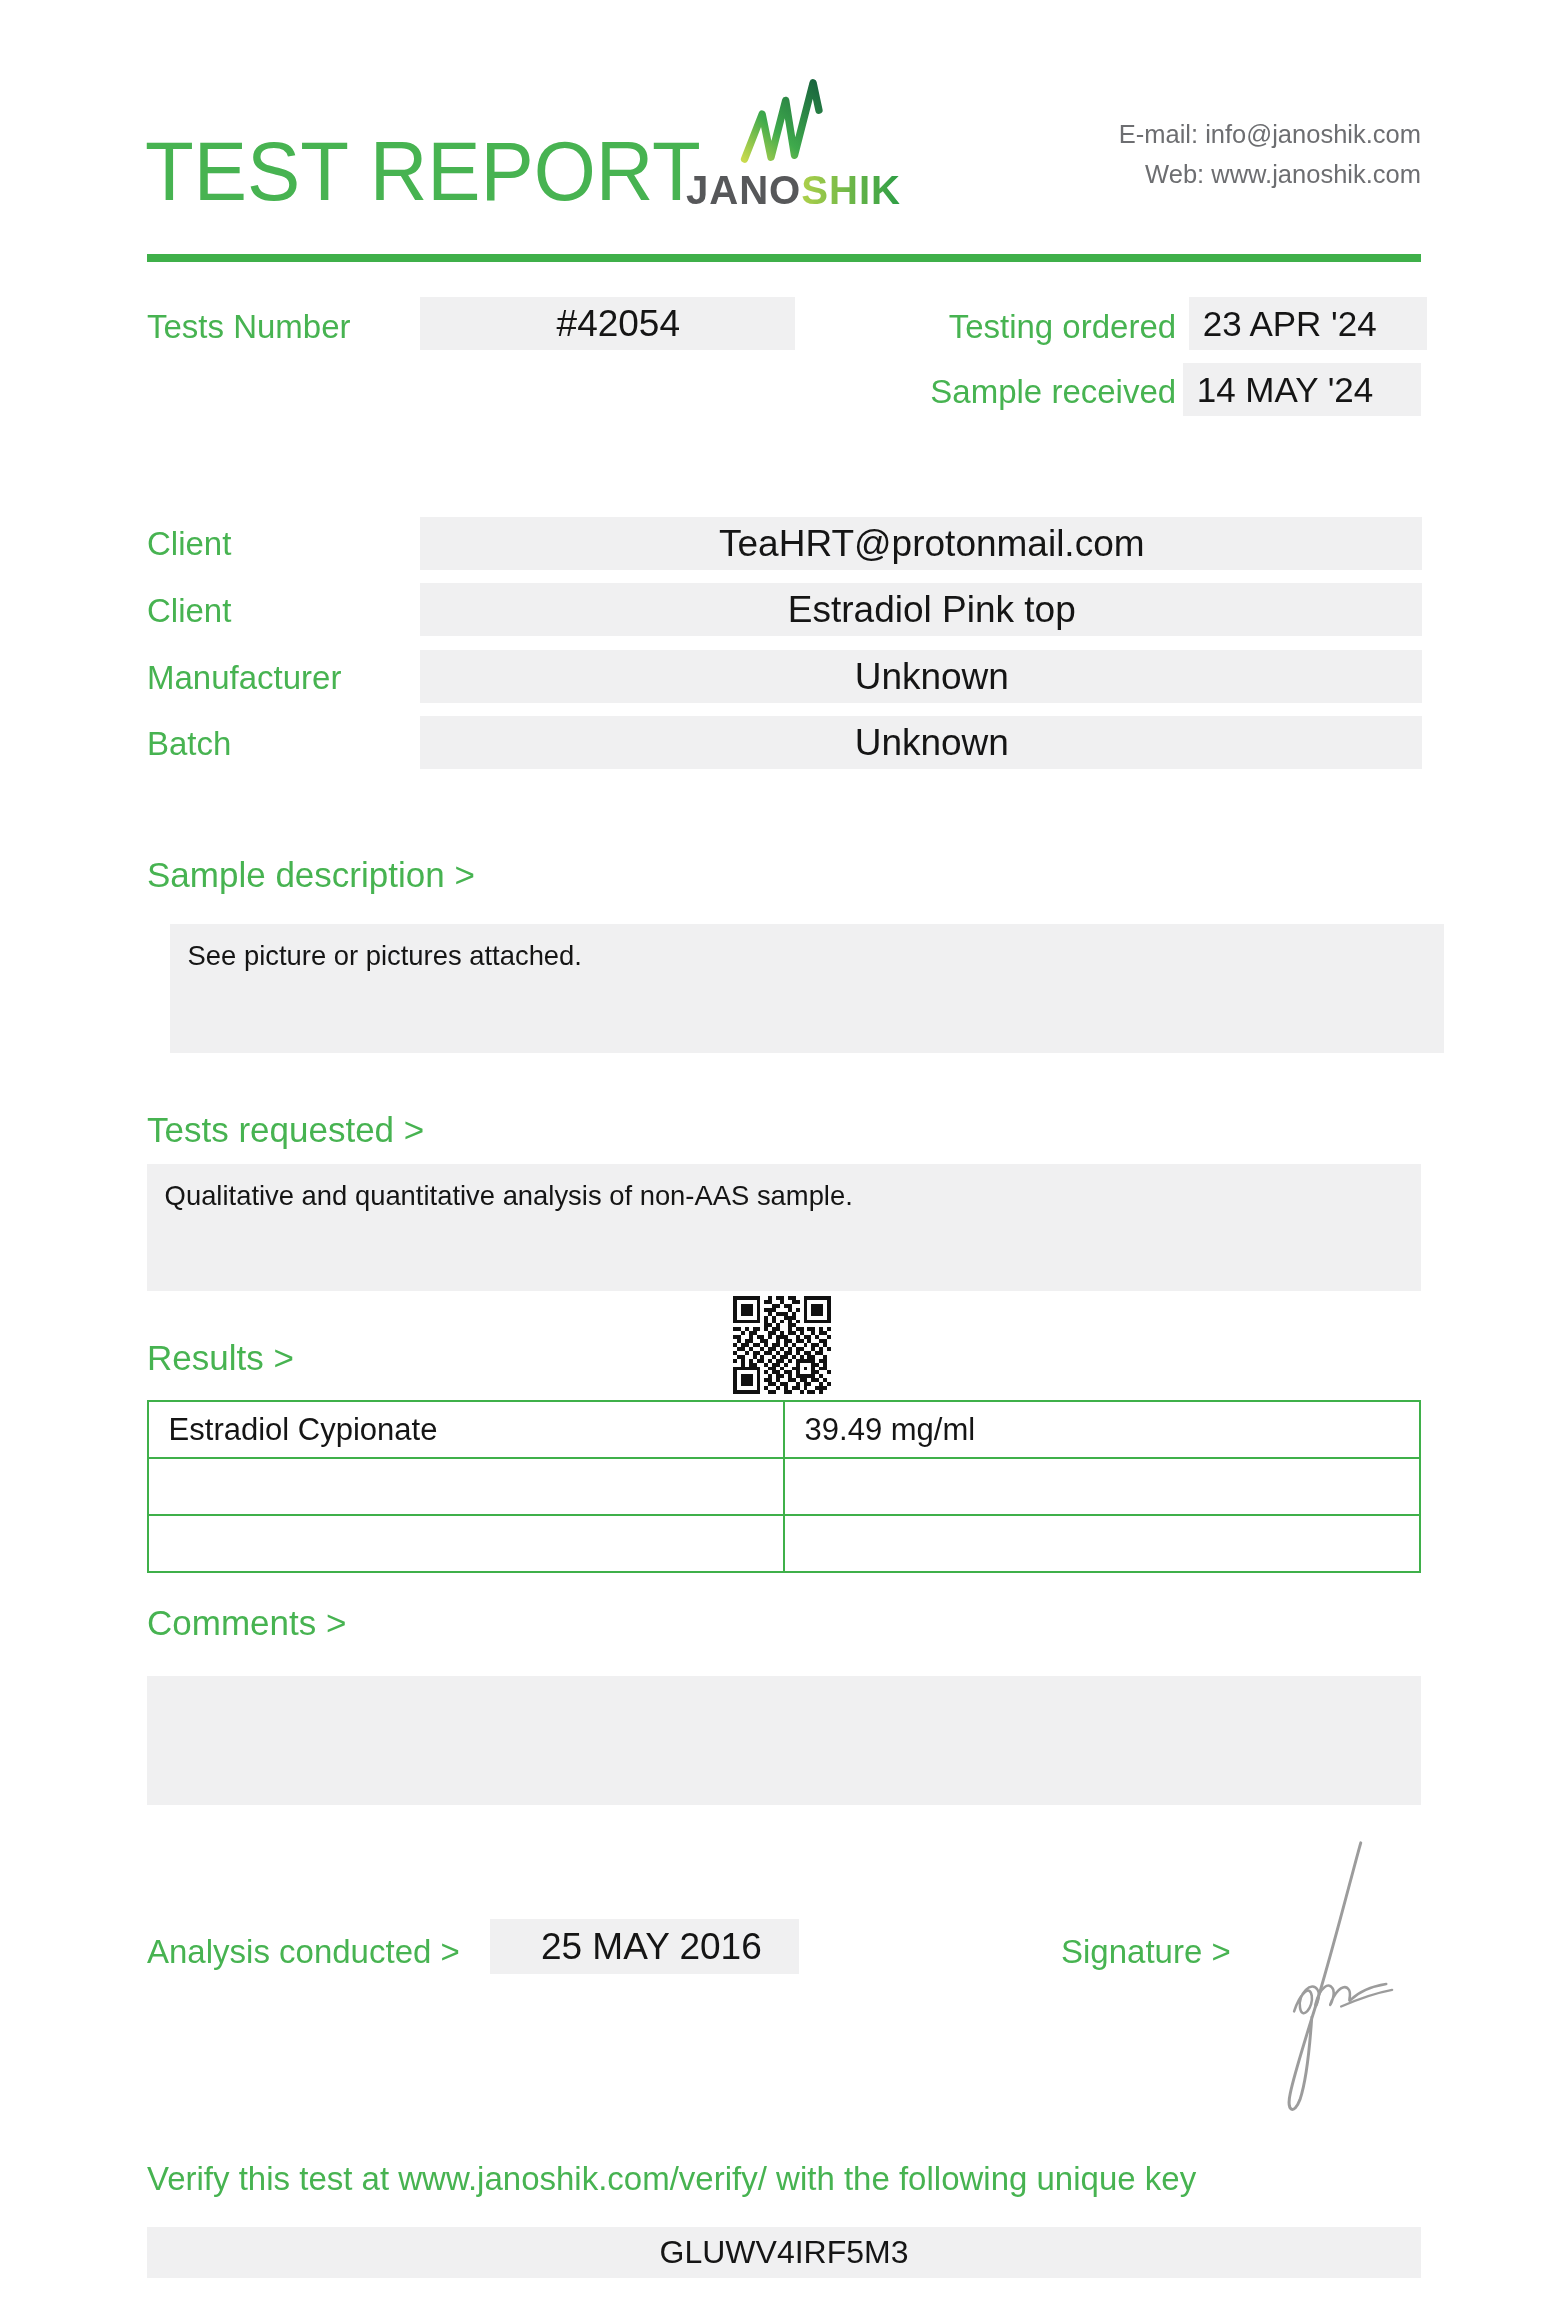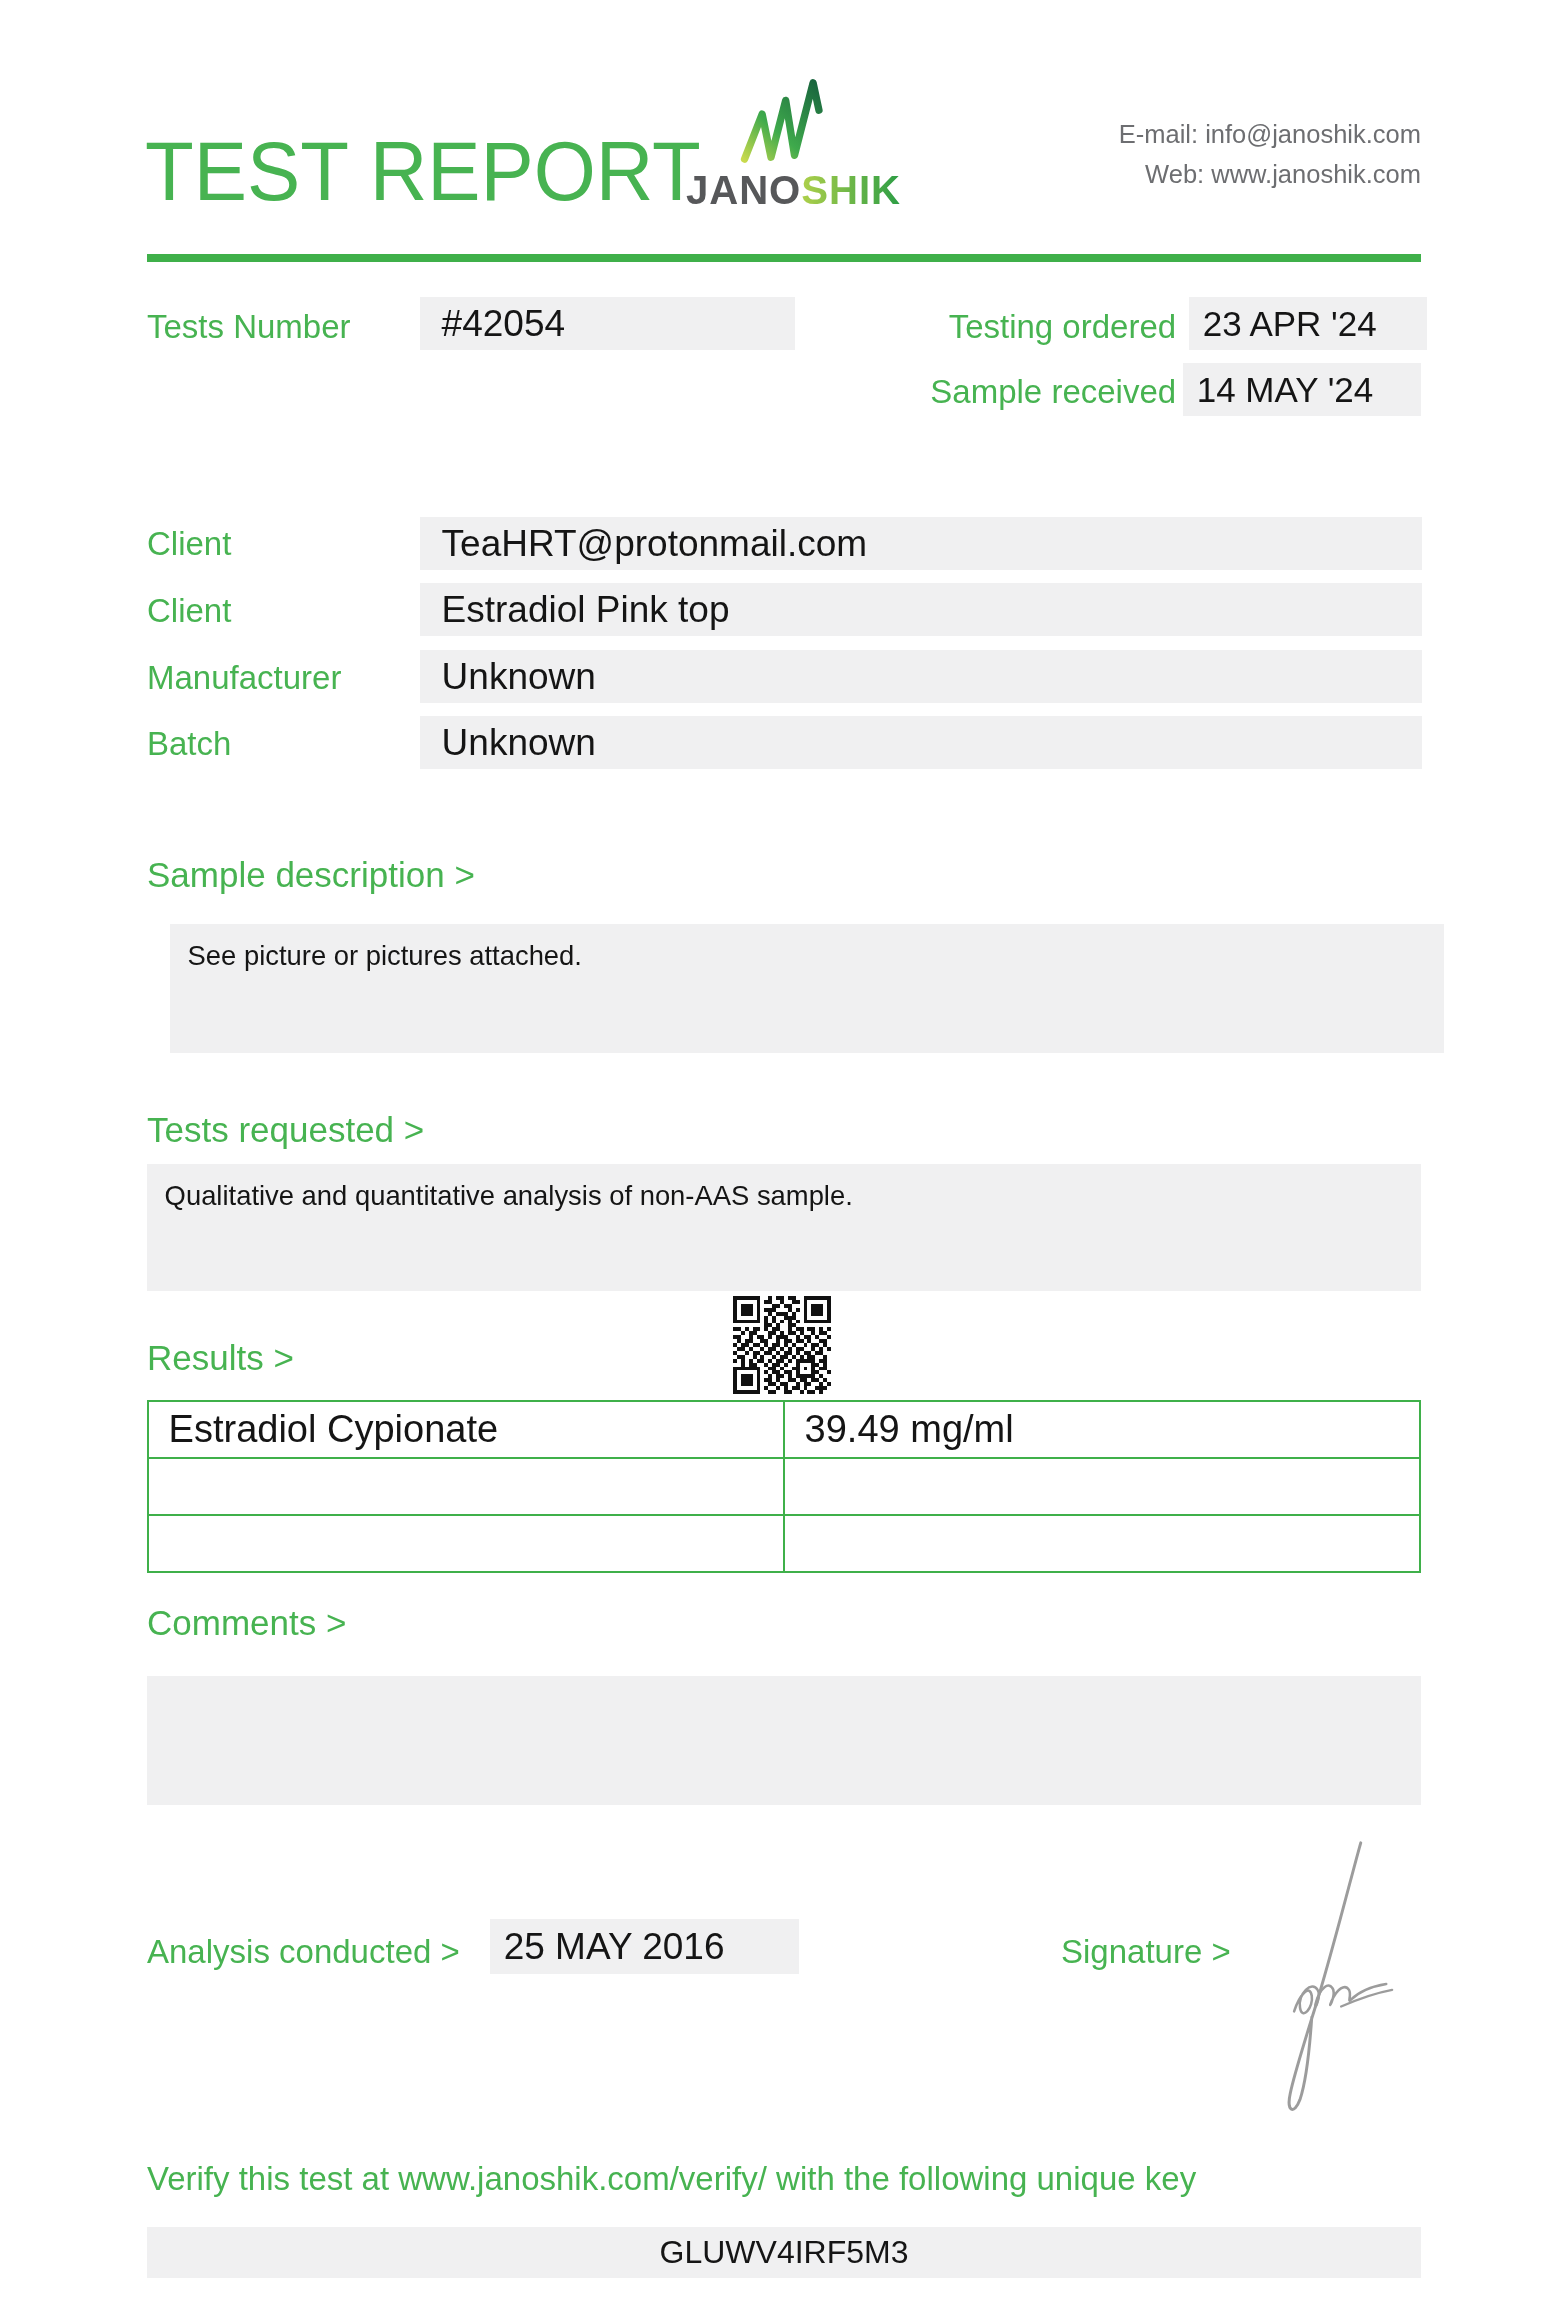--- a/index.html
+++ b/index.html
@@ -2,21 +2,21 @@
 <html style="--accent-green: #47b351; --rule-green: #3fb04a; --box-gray: #f0f0f1; --text-dark: #151515; --contact-gray: #6d6e71; --logo-gray: #57585a; --signature-gray: #8b8b8b; --qr-black: #111111; --grad-yellow: #c9da4d; --grad-green: #3faa4c; --grad-dark: #17623d; --shik-start: #b8d44b; --shik-end: #2e9e45;"><head>
 <meta charset="utf-8">
 <style>
   html,body{margin:0;padding:0;background:#fff;}
   .page{position:relative;width:1568px;height:2313px;background:#fff;overflow:hidden;
         font-family:"Liberation Sans","DejaVu Sans",sans-serif;color:#151515;}
   .abs{position:absolute;}
   .graybox{position:absolute;background:var(--box-gray,#f0f0f1);}
   .label{font-size:33px;color:var(--accent-green,#47b351);white-space:nowrap;}
   .heading{font-size:35px;color:var(--accent-green,#47b351);white-space:nowrap;}
-  .value{font-size:37px;color:var(--text-dark,#151515);white-space:nowrap;}
+  .value{font-size:37px;color:var(--text-dark,#151515);white-space:nowrap;text-align:center;}
 
   #title{left:145px;top:129px;font-size:84px;line-height:1;letter-spacing:0px;
          color:var(--accent-green,#47b351);transform:scaleX(.95);transform-origin:0 50%;white-space:nowrap;}
   #logo{left:676px;top:71px;width:235px;height:145px;}
   #contact{right:147px;top:114px;text-align:right;font-size:25.5px;line-height:40px;
            color:var(--contact-gray,#6d6e71);white-space:nowrap;}
   #rule{left:147px;top:254px;width:1274px;height:7.8px;background:var(--rule-green,#3fb04a);}
 
   #task-label{left:147px;top:308px;}
   #task-box{left:420px;top:297px;width:375px;height:53px;}
@@ -43,21 +43,21 @@
   #tr-heading{left:147px;top:1110px;}
   #tr-box{left:147px;top:1164px;width:1274px;height:127px;}
   .boxtext{padding:15.7px 0 0 17.6px;font-size:27.4px;color:var(--text-dark,#151515);}
 
   #results-heading{left:147px;top:1338px;}
   #qr{left:733px;top:1296px;width:98px;height:98px;}
   #qr svg{display:block;width:100%;height:100%;}
 
   #results-table{left:147px;top:1400px;width:1274px;border-collapse:collapse;table-layout:fixed;}
   #results-table td{border:2.9px solid var(--rule-green,#3fb04a);height:55px;
-                    font-size:38px;padding:0 0 0 19.6px;vertical-align:middle;white-space:nowrap;}
+                    font-size:31px;padding:0 0 0 19.6px;vertical-align:middle;white-space:nowrap;}
 
   #comments-heading{left:147px;top:1603px;}
   #comments-box{left:147px;top:1676px;width:1274px;height:129px;}
 
   #analysis-label{left:147px;top:1933px;}
   #analysis-box{left:490px;top:1919px;width:309px;height:55px;}
   #analysis-box .value{line-height:55px;padding-left:13.7px;}
   #signature-label{left:1061px;top:1933px;}
   #signature{left:1243px;top:1835px;width:162px;height:294px;}
 

